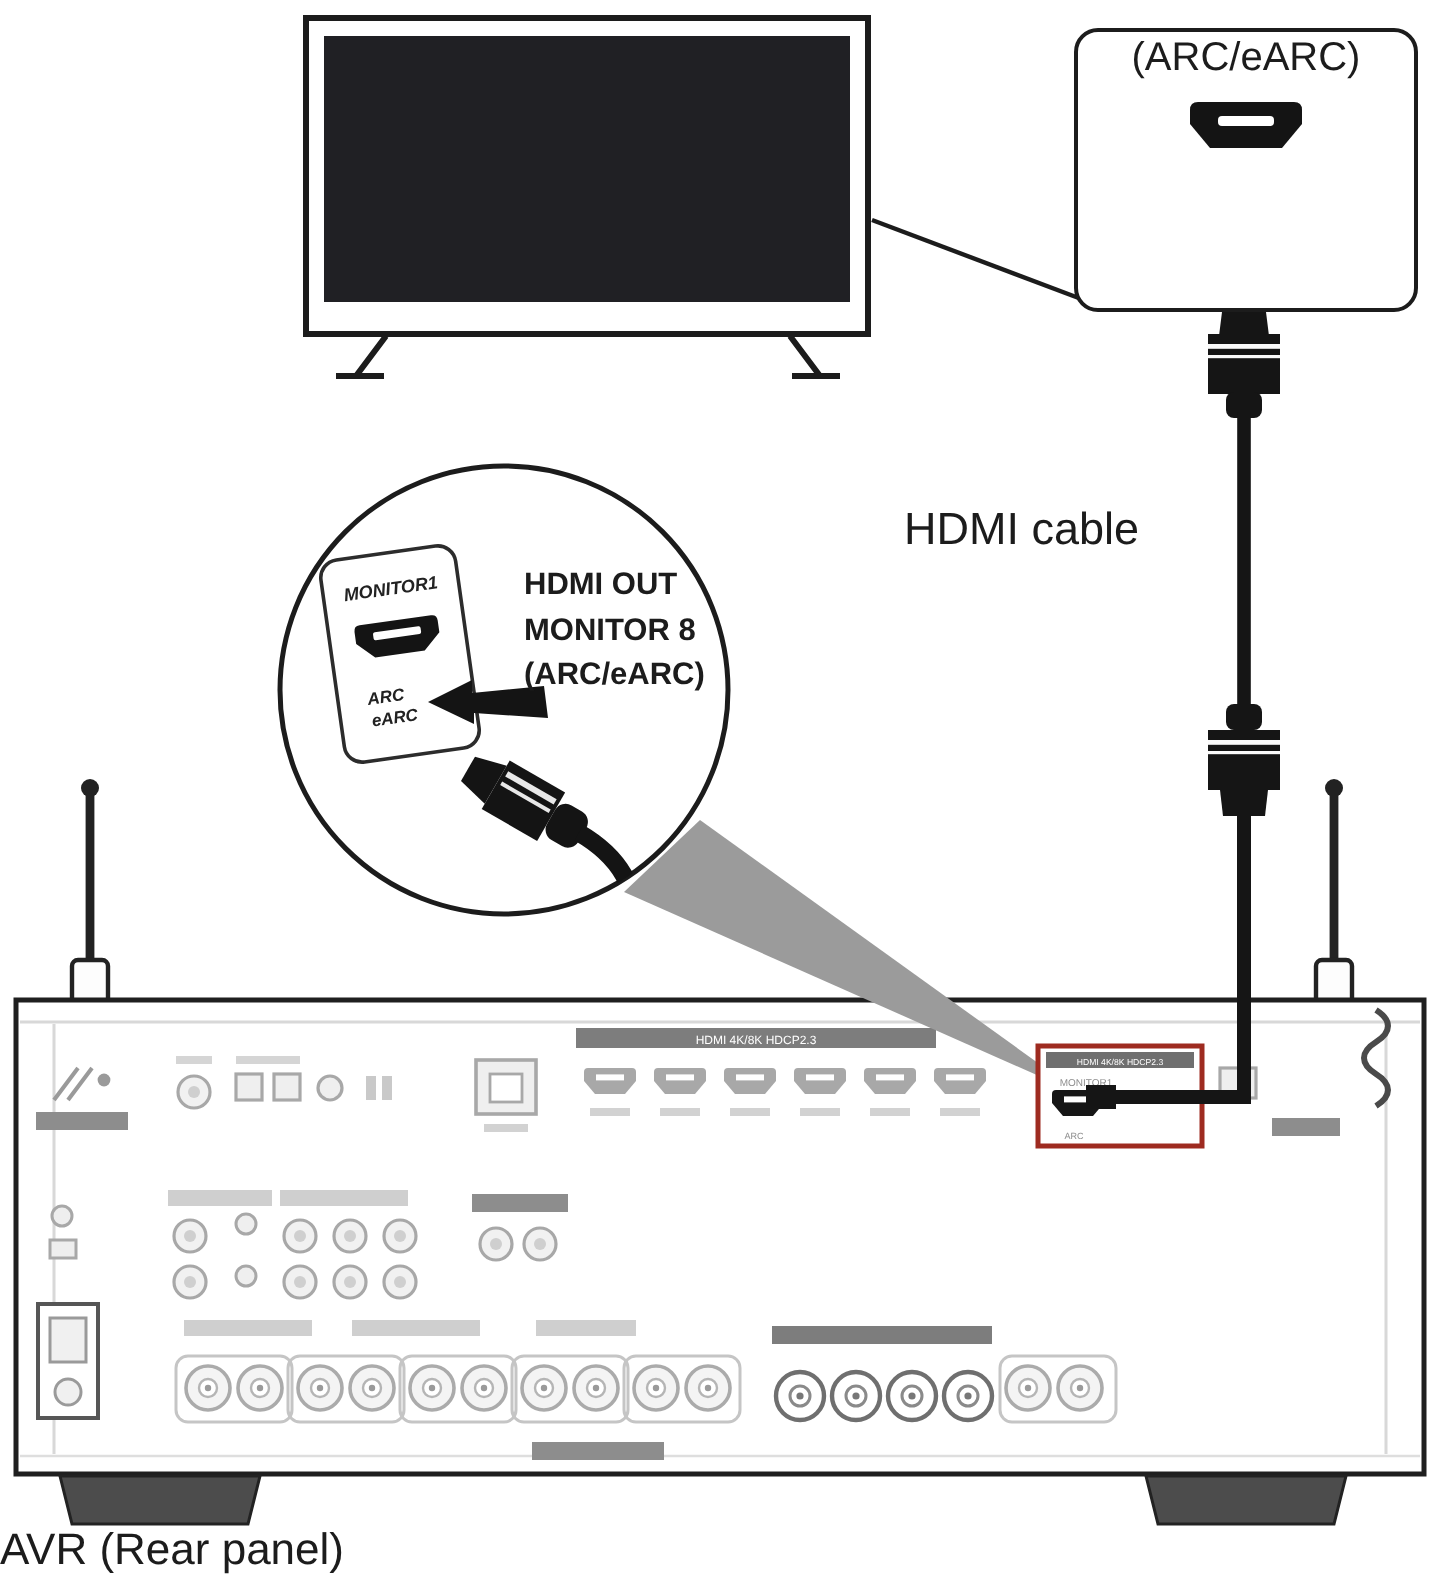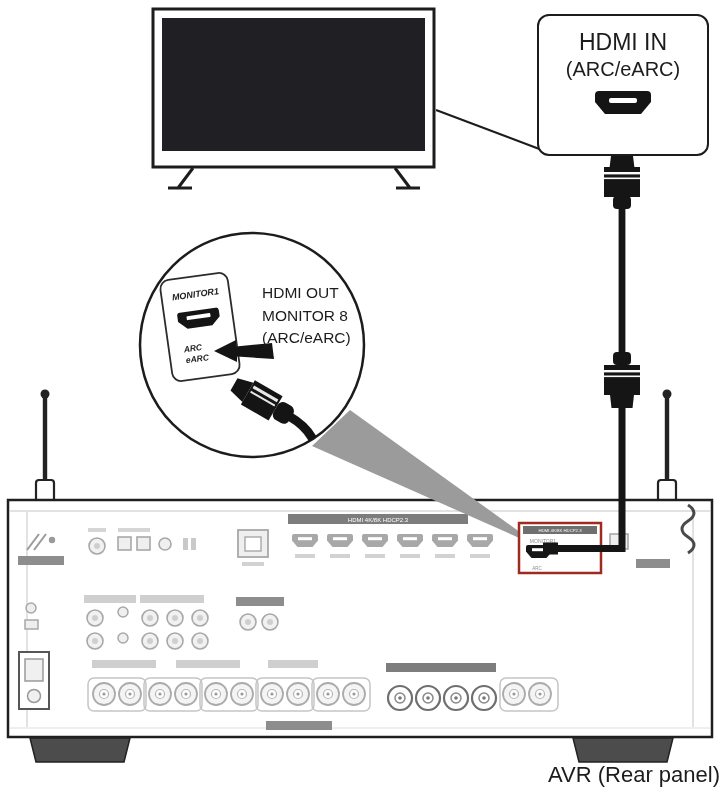--- a/index.html
+++ b/index.html
@@ -8,22 +8,22 @@
   .art{position:absolute;left:0;top:0}
   svg{font-family:"Liberation Sans",sans-serif}
   .callout-box{position:absolute;left:537px;top:14px;width:172px;height:142px;
                box-sizing:border-box;border:2.5px solid #1c1c1c;border-radius:12px;
                background:#fff;text-align:center;z-index:3}
   .callout-line1{font-size:23px;font-weight:500;margin-top:13px}
   .callout-line2{font-size:20px;font-weight:500;margin-top:2px}
   .callout-icon{margin-top:8px}
   .cable-label{position:absolute;left:452px;top:252px;font-size:22.5px;font-weight:500;z-index:3}
   .mag-text{position:absolute;left:262px;top:282px;font-size:15.5px;line-height:22.5px;
-            font-weight:400;z-index:3}
-  .caption{position:absolute;left:0;top:762px;width:720px;text-align:right;
+            font-weight:700;z-index:3}
+  .caption{position:absolute;left:0;top:762px;width:720px;text-align:left;
            font-size:22px;font-weight:500;z-index:3}
 </style>
 </head>
 <body>
 
 <div class="canvas">
 
   <svg class="art" width="720" height="793" viewBox="0 0 720 793">
     <defs>
       <g id="hport">
@@ -227,28 +227,28 @@
           <rect x="18" y="3" width="28" height="3" fill="#fff" opacity="0.9"></rect>
           <rect x="18" y="9" width="28" height="2" fill="#fff" opacity="0.9"></rect>
           <rect x="48" y="2" width="18" height="20" rx="6" fill="#141414"></rect>
           <path d="M64,12 C92,12 102,24 118,40 S140,66 150,80" fill="none" stroke="#141414" stroke-width="9"></path>
         </g>
       </g>
     </g>
   </svg>
 
   <div class="callout-box">
-    <div class="callout-line1">HDMI IN</div>
     <div class="callout-line2">(ARC/eARC)</div>
     <svg class="callout-icon" width="60" height="28" viewBox="0 0 60 28">
       <path d="M6,2 H54 Q58,2 58,6 V13 L48,25 H12 L2,13 V6 Q2,2 6,2 Z" fill="#141414"></path>
       <rect x="16" y="9" width="28" height="5" rx="2" fill="#fff"></rect>
     </svg>
   </div>
 
+  <div class="cable-label">HDMI cable</div>
 
   <div class="mag-text">
     <div>HDMI OUT</div>
     <div>MONITOR 8</div>
     <div>(ARC/eARC)</div>
   </div>
 
   <div class="caption">AVR (Rear panel)</div>
 </div>
 

